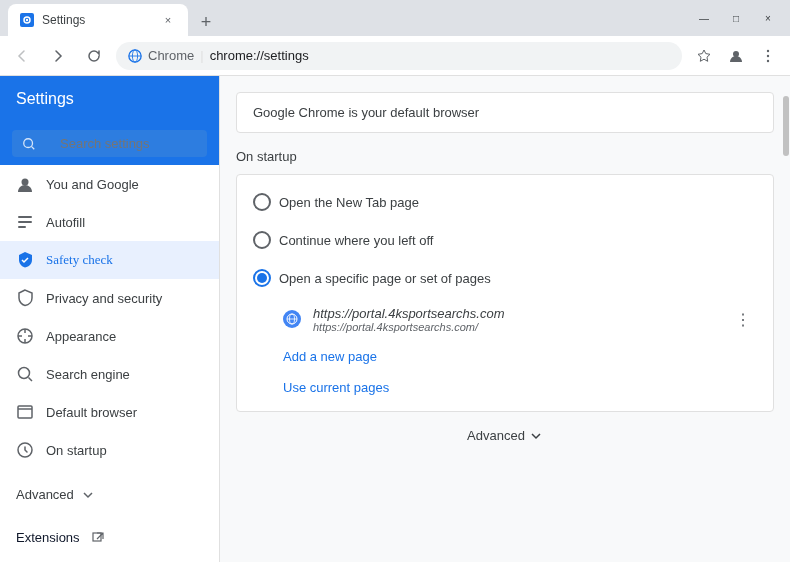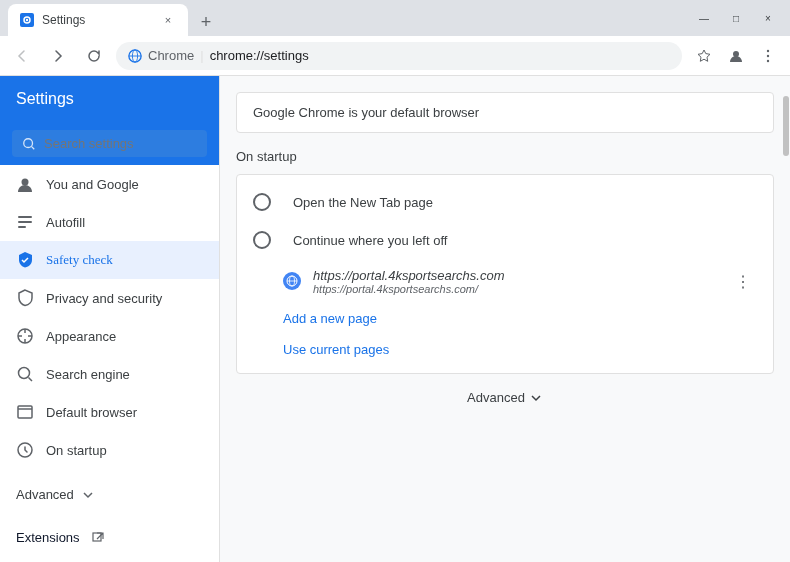--- a/index.html
+++ b/index.html
@@ -38,21 +38,21 @@
     .sidebar-item .icon svg { width: 18px; height: 18px; }
     .sidebar-divider { height: 1px; background: #e0e0e0; margin: 4px 0; }
     .sidebar-section { display: flex; align-items: center; gap: 8px; padding: 10px 16px; cursor: pointer; color: #3c4043; font-size: 13px; font-weight: 500; }
     .sidebar-ext { display: flex; align-items: center; gap: 8px; padding: 10px 16px; cursor: pointer; color: #0f172a; font-size: 13px; }
 
     
     .content-area { flex: 1; overflow-y: auto; background: #f8f9fa; padding: 16px; position: relative; }
     .default-browser-banner { background: #ffffff; border: 1px solid #e0e0e0; border-radius: 4px; padding: 12px 16px; margin-bottom: 16px; font-size: 13px; color: #3c4043; }
     .section-title { font-size: 13px; color: #3c4043; font-weight: 500; margin-bottom: 10px; }
     .startup-card { background: #ffffff; border: 1px solid #e0e0e0; border-radius: 4px; padding: 8px 0; }
-    .radio-option { display: flex; align-items: center; gap: 22px; padding: 10px 16px; cursor: pointer; }
+    .radio-option { display: flex; align-items: center; gap: 8px; padding: 10px 16px; cursor: pointer; }
     .radio-circle { width: 18px; height: 18px; border-radius: 50%; border: 2px solid #5f6368; display: flex; align-items: center; justify-content: center; flex-shrink: 0; }
     .radio-circle.selected { border-color: #1a73e8; }
     .radio-circle.selected::after { content: ''; width: 10px; height: 10px; border-radius: 50%; background: #1a73e8; }
     .radio-label { font-size: 13px; color: #3c4043; }
     .startup-page-entry { display: flex; align-items: center; gap: 12px; padding: 8px 16px 8px 46px; }
     .page-favicon { width: 18px; height: 18px; background: #4285f4; border-radius: 50%; display: flex; align-items: center; justify-content: center; flex-shrink: 0; }
     .page-favicon svg { width: 12px; height: 12px; fill: white; }
     .page-url-info { flex: 1; font-style: italic; }
     .page-url-main { font-size: 13px; color: #3c4043; }
     .page-url-sub { font-size: 11px; color: #5f6368; }
@@ -140,21 +140,21 @@
   </div>
 
   <div class="main-layout">
 
     <div class="sidebar">
       <div class="sidebar-header">
         <span>Settings</span>
       </div>
 
       <div style="padding: 8px 12px; background:#1a73e8;">
-        <div style="background:#2d7de0; border-radius:4px; display:flex; align-items:center; gap:8px; padding:6px 10px;">
+        <div style="background:#2d7de0; border-radius:4px; display:flex; align-items:center; gap:24px; padding:6px 10px;">
           <svg width="14" height="14" viewBox="0 0 16 16">
               <circle cx="7" cy="7" r="5" stroke="rgba(255,255,255,0.8)" stroke-width="1.5" fill="none"></circle>
               <line x1="11" y1="11" x2="14" y2="14" stroke="rgba(255,255,255,0.8)" stroke-width="1.5"></line>
             </svg>
           <input type="text" style="background: transparent; border: none; outline: none; color: rgba(255, 255, 255, 0.8); font-size: 13px; flex: 1 1 0%; width: 100%;" placeholder="Search settings">
         </div>
       </div>
 
       <div class="sidebar-item">
         <div class="icon">
@@ -273,20 +273,24 @@
         <div class="radio-option">
           <div class="radio-circle"></div>
           <span class="radio-label">Open the New Tab page</span>
         </div>
 
         <div class="radio-option">
           <div class="radio-circle"></div>
           <span class="radio-label">Continue where you left off</span>
         </div>
 
+        <div class="radio-option">
+          <div class="radio-circle selected"></div>
+          <span class="radio-label">Open a specific page or set of pages</span>
+        </div>
 
         <div class="startup-page-entry">
           <div class="page-favicon">
             <svg viewBox="0 0 12 12">
                 <circle cx="6" cy="6" r="5" stroke="white" stroke-width="1" fill="none"></circle>
                 <ellipse cx="6" cy="6" rx="2.5" ry="5" stroke="white" stroke-width="0.8" fill="none"></ellipse>
                 <line x1="1" y1="6" x2="11" y2="6" stroke="white" stroke-width="0.8"></line>
               </svg>
           </div>
           <div class="page-url-info">

